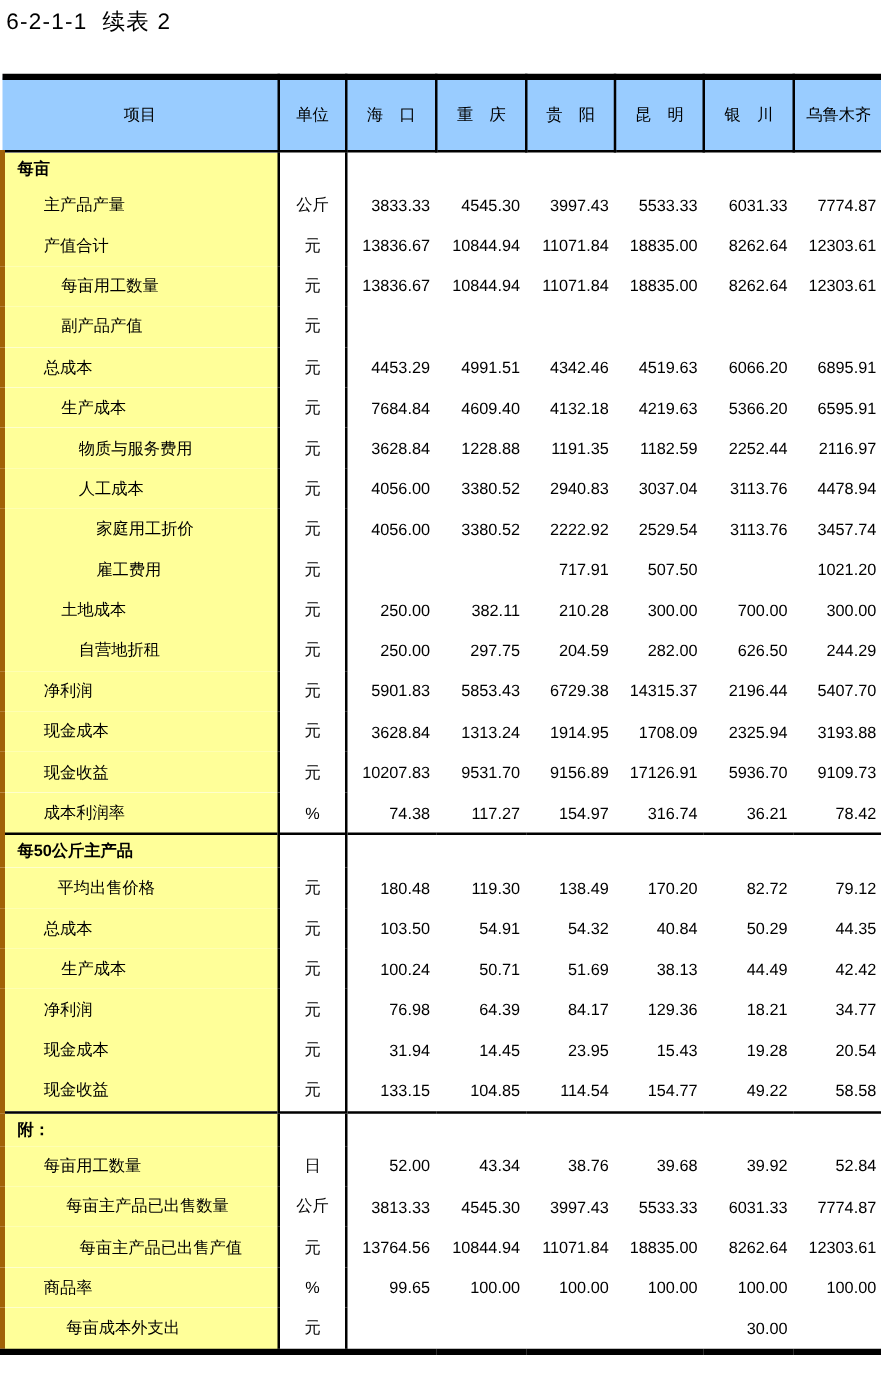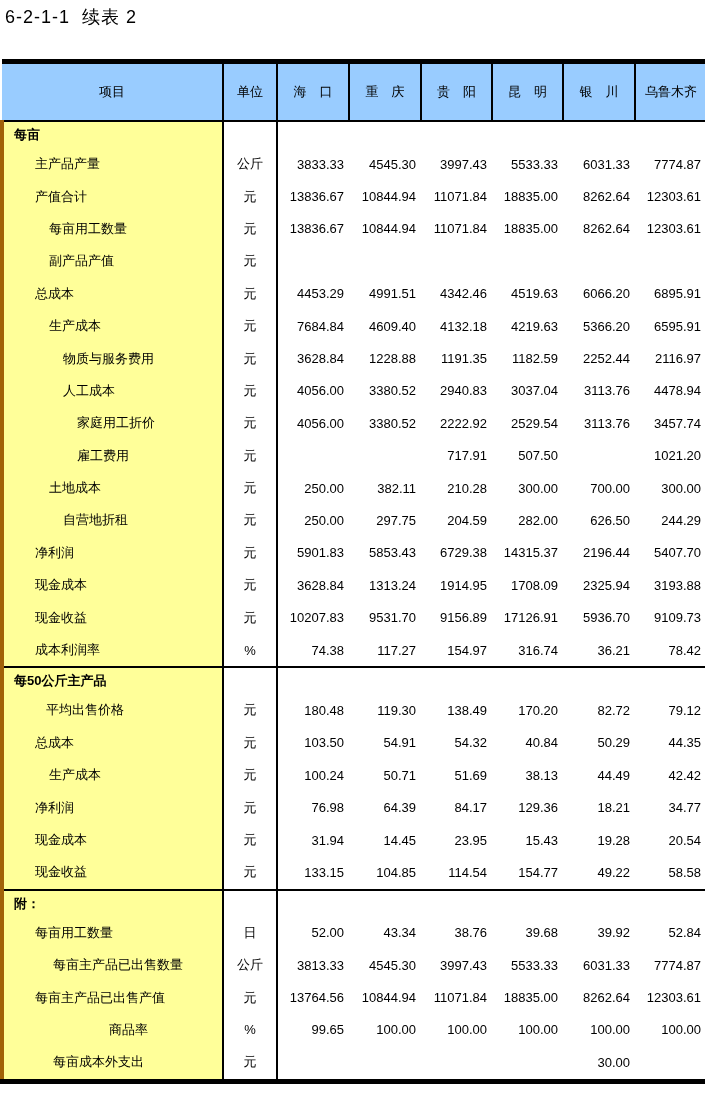--- a/index.html
+++ b/index.html
@@ -347,31 +347,31 @@
           <td class="item" style="padding-left: 49px;">每亩主产品已出售数量</td>
           <td class="unit">公斤</td>
           <td class="val">3813.33</td>
           <td class="val">4545.30</td>
           <td class="val">3997.43</td>
           <td class="val">5533.33</td>
           <td class="val">6031.33</td>
           <td class="val">7774.87</td>
         </tr>
         <tr>
-          <td class="item" style="padding-left: 31px;">每亩主产品已出售产值</td>
+          <td class="item" style="padding-left: 31px; text-align: center;">每亩主产品已出售产值</td>
           <td class="unit">元</td>
           <td class="val">13764.56</td>
           <td class="val">10844.94</td>
           <td class="val">11071.84</td>
           <td class="val">18835.00</td>
           <td class="val">8262.64</td>
           <td class="val">12303.61</td>
         </tr>
         <tr>
-          <td class="item" style="padding-left: 31px; text-align: center;">商品率</td>
+          <td class="item" style="padding-left: 31px;">商品率</td>
           <td class="unit">%</td>
           <td class="val">99.65</td>
           <td class="val">100.00</td>
           <td class="val">100.00</td>
           <td class="val">100.00</td>
           <td class="val">100.00</td>
           <td class="val">100.00</td>
         </tr>
         <tr>
           <td class="item" style="padding-left: 49px;">每亩成本外支出</td>

